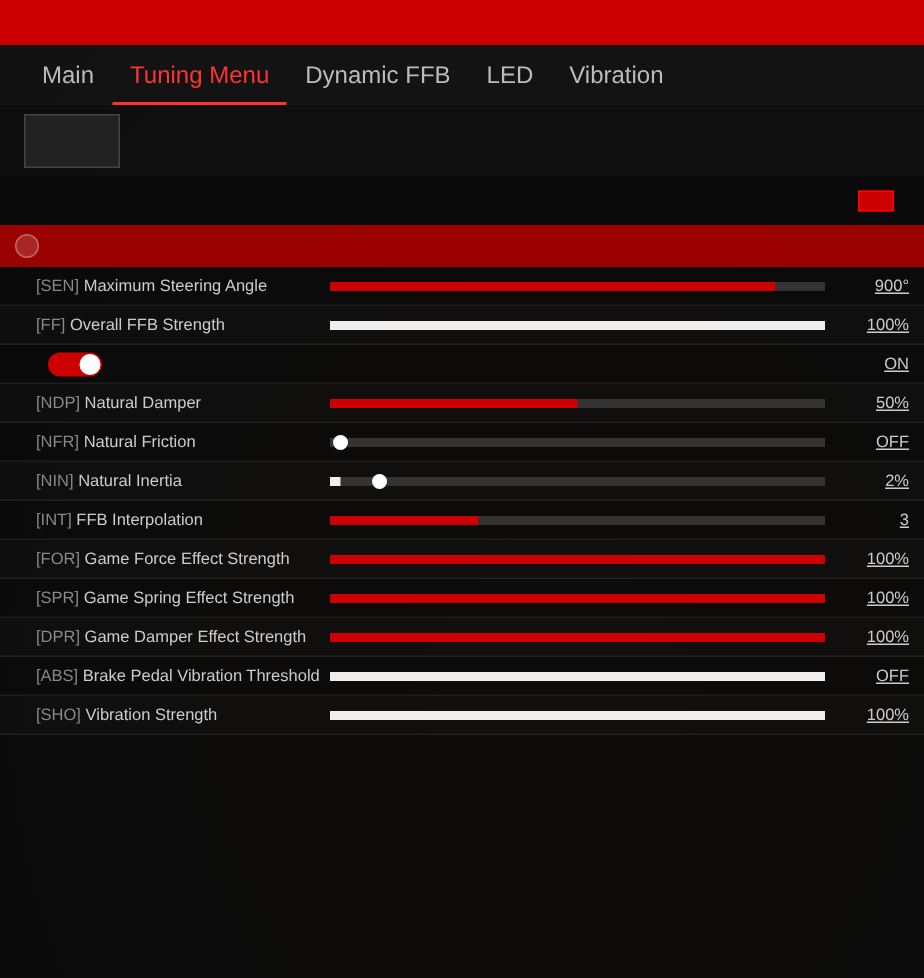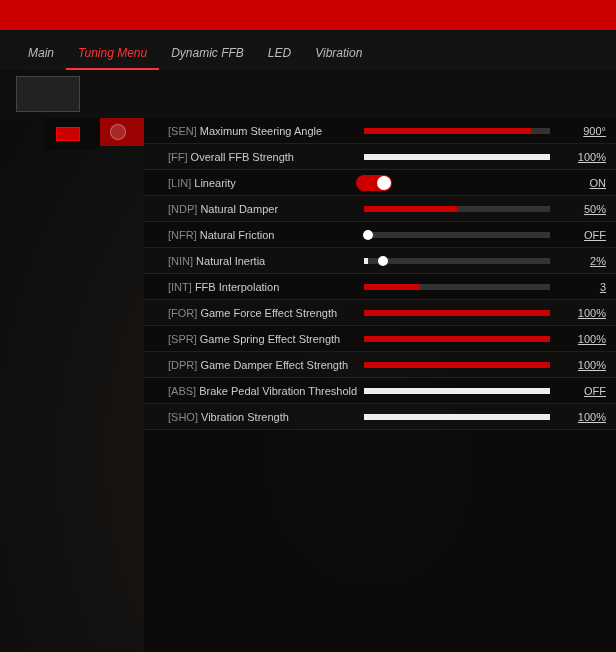--- a/index.html
+++ b/index.html
@@ -83,26 +83,25 @@
     .nav-bar {
       background: rgba(20,20,20,0.92);
       height: 40px;
       display: flex;
       align-items: flex-end;
       padding: 0 16px;
       flex-shrink: 0;
     }
     .nav-item {
       color: #bbb;
-      font-size: 12px;
+      font-size: 16px;
       padding: 8px 12px;
       cursor: pointer;
       border-bottom: 2px solid transparent;
       white-space: nowrap;
-      font-style: italic;
     }
     .nav-item.active {
       color: #ff3333;
       border-bottom: 2px solid #ff3333;
     }
 
     
     .profile-bar {
       background: rgba(15,15,15,0.85);
       height: 48px;
@@ -121,22 +120,21 @@
     .profile-label {
       color: #ccc;
       font-size: 12px;
     }
 
     
     .content {
       flex: 1;
       overflow: hidden;
       display: flex;
-      flex-direction: row;
-      margin-left: 44px;
+      flex-direction: column;
     }
 
     
     .device-header {
       background: rgba(10,10,10,0.9);
       height: 32px;
       display: flex;
       align-items: center;
       justify-content: space-between;
       padding: 0 12px;
@@ -357,21 +355,20 @@
         <div class="setting-row">
           <span class="setting-row-label"><span class="tag">[FF]</span> Overall FFB Strength</span>
           <div style="flex: 1 1 0%; display: flex; align-items: center; margin: 0px 8px;">
             <div class="slider-container" style="flex: 1 1 0%;">
               <div class="slider-fill white" style="width: 100%;"></div>
             </div>
           </div>
           <span class="setting-value">100%</span>
         </div>
         <div class="setting-row">
-          <span class="setting-row-label"><span class="tag">[LIN]</span> Linearity</span>
           <div style="flex: 1 1 0%; display: flex; align-items: center; margin: 0px 8px;">
             <div class="toggle">
               <div class="knob"></div>
             </div>
           </div>
           <span class="setting-value">ON</span>
         </div>
         <div class="setting-row">
           <span class="setting-row-label"><span class="tag">[NDP]</span> Natural Damper</span>
           <div style="flex: 1 1 0%; display: flex; align-items: center; margin: 0px 8px;">

